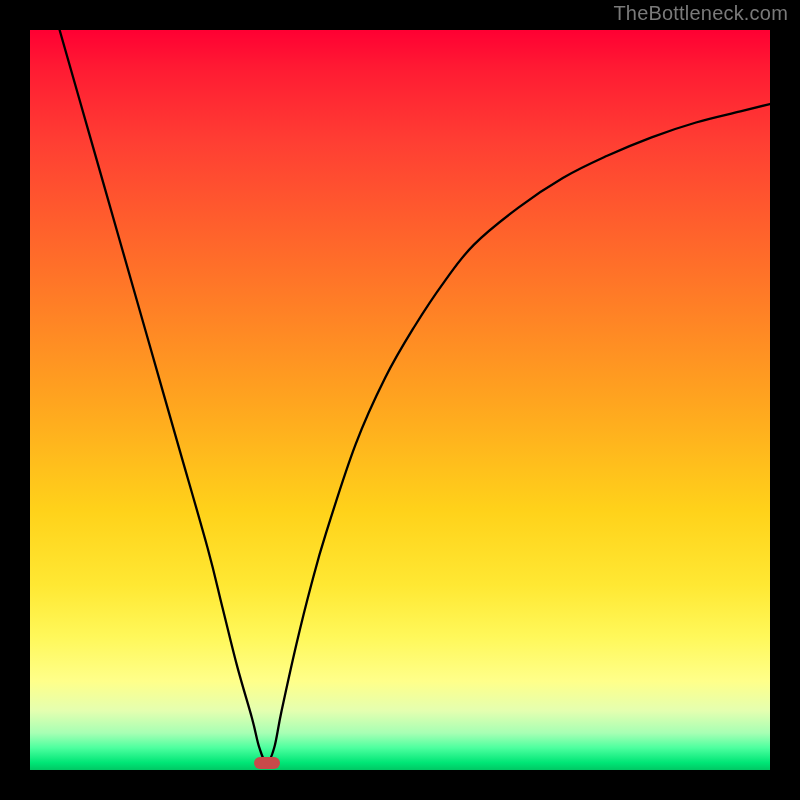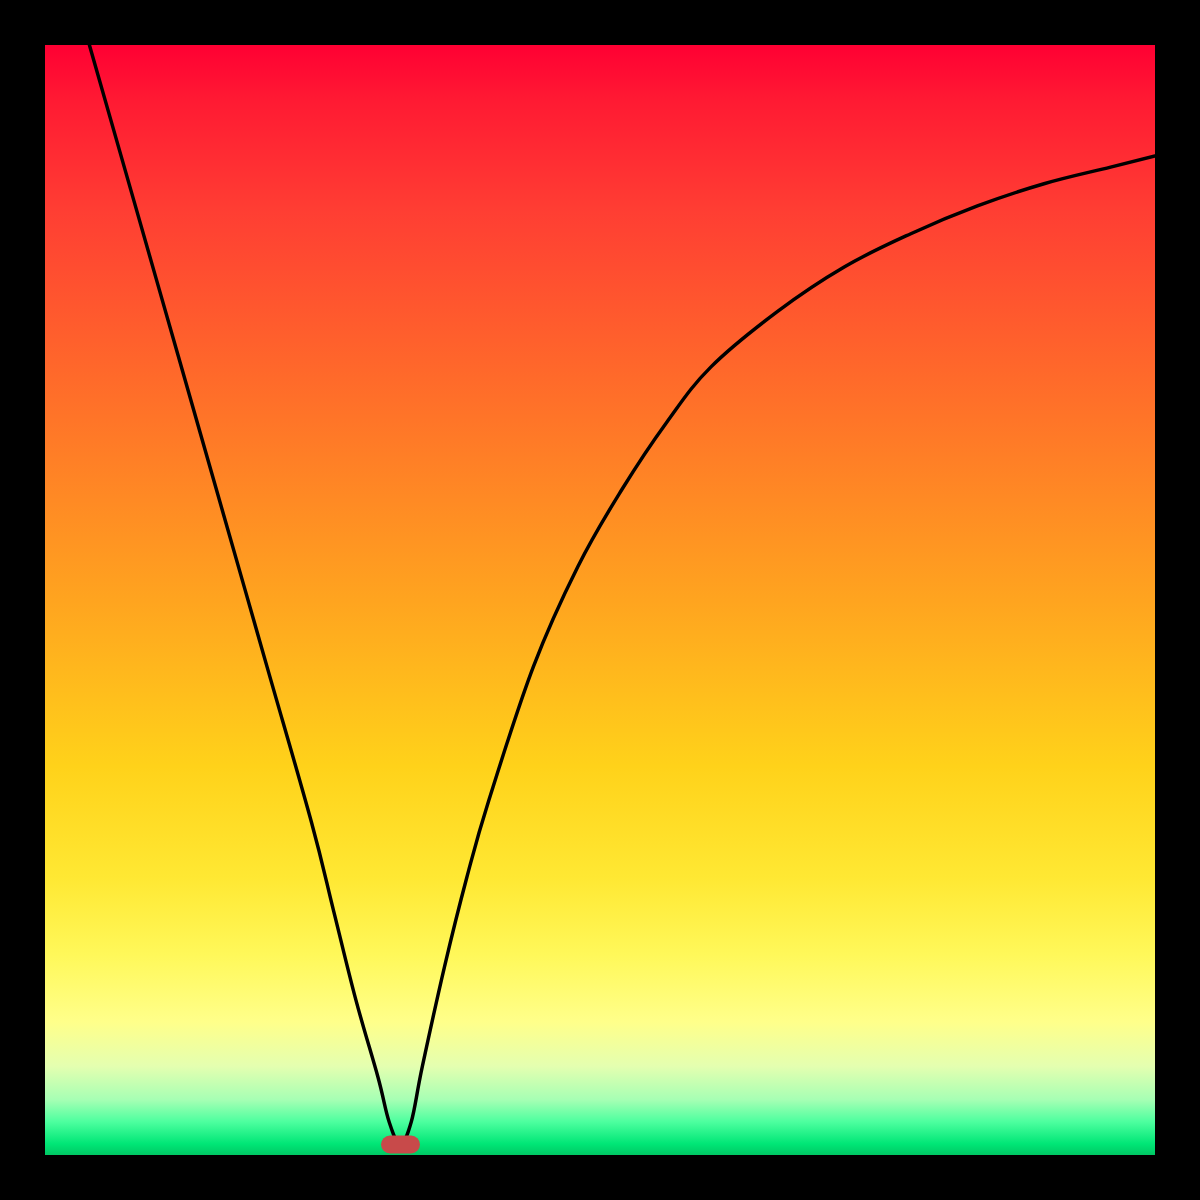--- a/index.html
+++ b/index.html
@@ -71,19 +71,20 @@
     height: 12px;
     border-radius: 6px;
     background: #c84a4a;
     transform: translate(-50%, -50%);
   }
 </style>
 </head>
 <body>
 
 <div class="frame">
+  <div class="watermark">TheBottleneck.com</div>
   <div class="plot-area">
     <svg class="curve-svg" viewBox="0 0 740 740" preserveAspectRatio="none">
       <path id="curve-path" d="M 29.60 0.00 C 34.93 18.65, 48.54 66.30, 59.20 103.60 C 69.86 140.90, 78.14 169.90, 88.80 207.20 C 99.46 244.50, 107.74 273.50, 118.40 310.80 C 129.06 348.10, 137.34 377.10, 148.00 414.40 C 158.66 451.70, 169.61 488.70, 177.60 518.00 C 185.59 547.30, 187.07 555.89, 192.40 577.20 C 197.73 598.51, 201.87 616.42, 207.20 636.40 C 212.53 656.38, 218.00 673.55, 222.00 688.20 C 226.00 702.85, 226.74 709.81, 229.40 717.80 C 232.06 725.79, 234.14 732.60, 236.80 732.60 C 239.46 732.60, 241.54 727.12, 244.20 717.80 C 246.86 708.48, 247.60 699.45, 251.60 680.80 C 255.60 662.15, 261.07 636.84, 266.40 614.20 C 271.73 591.56, 275.87 574.98, 281.20 555.00 C 286.53 535.02, 288.01 528.51, 296.00 503.20 C 303.99 477.89, 314.94 442.37, 325.60 414.40 C 336.26 386.43, 344.54 369.11, 355.20 347.80 C 365.86 326.49, 374.14 313.32, 384.80 296.00 C 395.46 278.68, 403.74 266.25, 414.40 251.60 C 425.06 236.95, 430.68 227.92, 444.00 214.60 C 457.32 201.28, 472.42 189.59, 488.40 177.60 C 504.38 165.61, 516.82 157.32, 532.80 148.00 C 548.78 138.68, 561.22 133.13, 577.20 125.80 C 593.18 118.47, 605.62 113.29, 621.60 107.30 C 637.58 101.31, 650.02 97.16, 666.00 92.50 C 681.98 87.84, 697.08 84.73, 710.40 81.40 C 723.72 78.07, 734.67 75.33, 740.00 74.00"></path>
     </svg>
     <div class="min-marker" id="min-marker" style="left: 236.8px; top: 732.6px;"></div>
   </div>
 </div>
 
 </body></html>

